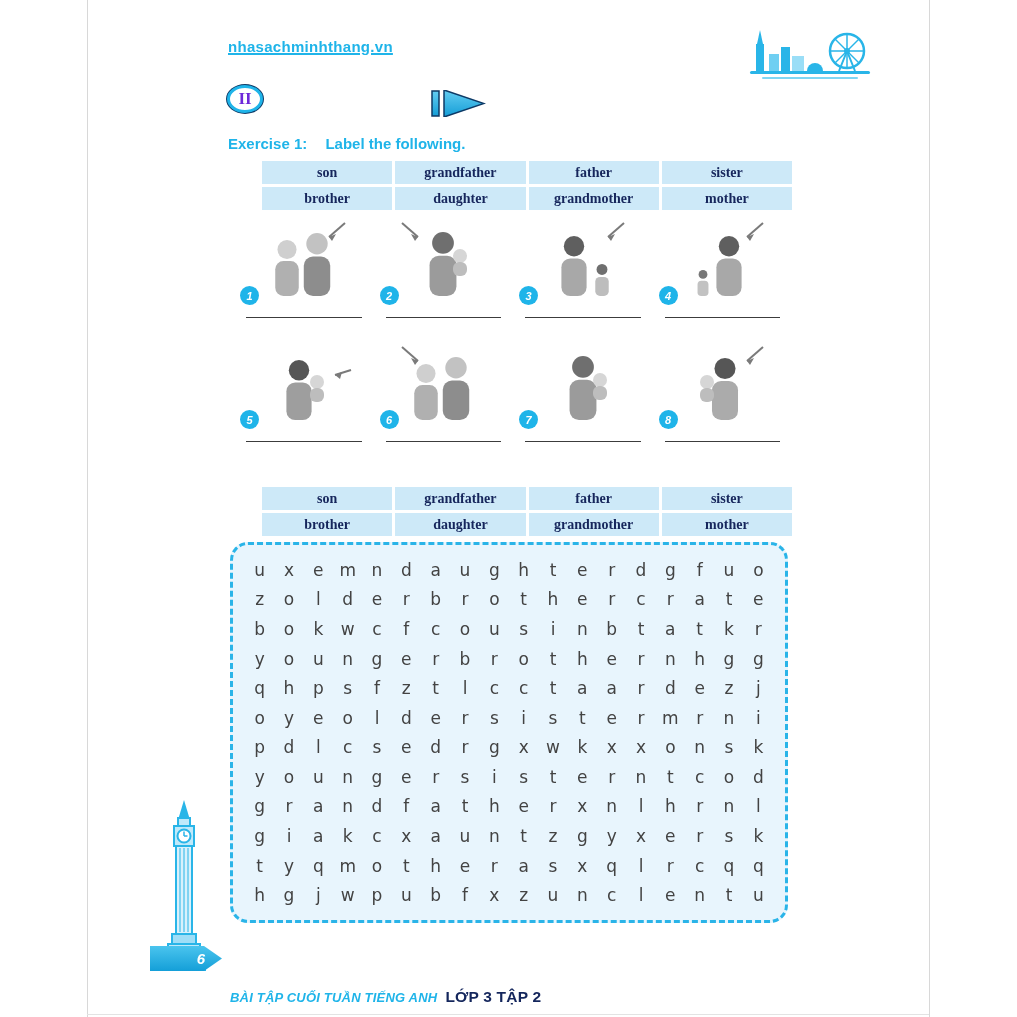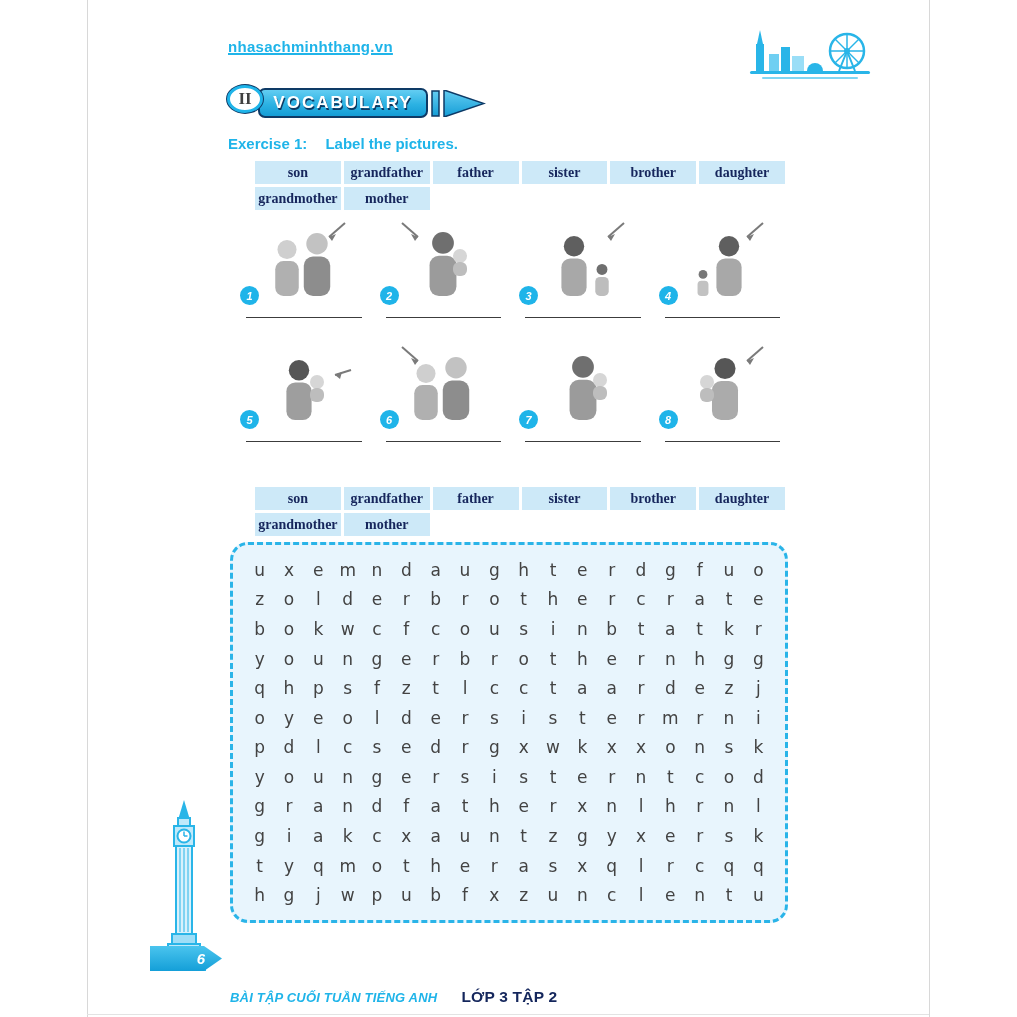--- a/index.html
+++ b/index.html
@@ -11,35 +11,35 @@
   .bottom-edge { position:absolute; left:87px; right:88px; top:1014px; height:1px; background:#e3e3e3; }
 
   .website { position:absolute; left:228px; top:38px; font-size:15px; font-weight:bold; color:#1fb4e9;
              text-decoration:underline; text-decoration-thickness:2px; letter-spacing:.3px; }
 
   .skyline { position:absolute; left:748px; top:24px; width:126px; height:60px; }
 
   .banner-circle { position:absolute; left:227px; top:85px; width:36px; height:28px; border-radius:50%;
                    background:#ffffff; border:3px solid #1fb4e9; box-shadow:0 0 0 1px #0e3a66;
                    display:flex; align-items:center; justify-content:center;
-                   font-family:"Liberation Serif", serif; font-weight:bold; font-size:17px; color:#404040; z-index:2; }
+                   font-family:"Liberation Serif", serif; font-weight:bold; font-size:17px; color:#6d28d9; z-index:2; }
   .banner-rect { position:absolute; left:258px; top:88px; width:170px; height:30px; border-radius:7px;
                  background:linear-gradient(180deg,#63cdf2 0%, #2cb2e3 55%, #149dd6 100%);
                  border:2px solid #0e3a66; color:#ffffff; font-weight:bold; font-size:17px; letter-spacing:2px;
                  display:flex; align-items:center; justify-content:center;
                  text-shadow:1px 2px 0 #0d3a63; z-index:1; }
   .banner-pennant { position:absolute; left:430px; top:90px; width:56px; height:27px; }
 
   .ex-heading { position:absolute; left:228px; font-size:15px; font-weight:bold; color:#1fb4e9; }
   .ex-heading .instr { margin-left:14px; }
   .ex1 { top:135px; }
   .ex2 { top:455px; }
 
-  .word-table { position:absolute; left:255px; width:530px; display:grid;
-                grid-template-columns:repeat(6,1fr); gap:3px; }
+  .word-table { position:absolute; left:262px; width:530px; display:grid;
+                grid-template-columns:repeat(4,1fr); gap:3px; }
   .wt1 { top:161px; }
   .wt2 { top:487px; }
   .wb-cell { height:23px; background:#cde9f8; display:flex; align-items:center; justify-content:center;
              font-family:"Liberation Serif", serif; font-weight:bold; font-size:14px; color:#16265c; }
 
   .pictures { position:absolute; left:240px; top:218px; width:546px; display:grid;
               grid-template-columns:repeat(4,1fr); column-gap:12px; grid-auto-rows:100px; row-gap:24px; }
   .pic-cell { position:relative; }
   .pic-art { position:absolute; left:50%; transform:translateX(-50%); top:0; width:110px; height:80px; }
   .pic-badge { position:absolute; left:0; bottom:13px; width:19px; height:19px; border-radius:50%;
@@ -54,21 +54,21 @@
   .puzzle-letter { display:flex; align-items:center; justify-content:center;
                    font-family:"DejaVu Sans", sans-serif; font-size:17px; color:#434343; }
 
   .bigben { position:absolute; left:158px; top:800px; width:52px; height:172px; }
 
   .footer-num { position:absolute; left:150px; top:946px; width:72px; height:25px;
                 background:linear-gradient(180deg,#4ac4ee,#149fd8);
                 clip-path:polygon(0 0,75% 0,100% 50%,75% 100%,0 100%);
                 display:flex; align-items:center; justify-content:flex-end; padding-right:17px;
                 color:#ffffff; font-weight:bold; font-style:italic; font-size:15px; }
-  .footer-text { position:absolute; left:230px; top:948px; display:flex; align-items:baseline; gap:24px; }
+  .footer-text { position:absolute; left:230px; top:948px; display:flex; align-items:baseline; gap:8px; }
   .series { color:#1fb4e9; font-weight:bold; font-style:italic; font-size:13px; letter-spacing:.2px; }
   .volume { color:#14265c; font-weight:bold; font-size:15.5px; letter-spacing:.2px;margin-top:40px; }
 </style>
 </head>
 <body>
 
 <div class="page">
   <div class="edge edge-left"></div>
   <div class="edge edge-right"></div>
   <div class="bottom-edge"></div>
@@ -91,39 +91,36 @@
       <circle cx="99" cy="27" r="3" fill="#29b5e8"></circle>
       <path d="M99 27 L91 47 M99 27 L107 47" stroke="#29b5e8" stroke-width="2" fill="none"></path>
       <rect x="2" y="47" width="120" height="3" rx="1.5" fill="#29b5e8"></rect>
       <rect x="14" y="53" width="96" height="2" rx="1" fill="#7fd6f4"></rect>
     </svg>
   </div>
 
   <div class="banner-circle">
     <span>II</span>
   </div>
-  <div class="banner-rect">
-    <span>VOCABULARY</span>
-  </div>
   <div class="banner-pennant">
     <svg viewBox="0 0 56 27" width="56" height="27">
       <defs>
         <linearGradient id="pg" x1="0" y1="0" x2="0" y2="1">
           <stop offset="0" stop-color="#63cdf2"></stop>
             <stop offset="1" stop-color="#149dd6"></stop>
         </linearGradient>
       </defs>
       <polygon points="2,1 9,1 9,26 2,26" fill="url(#pg)" stroke="#0e3a66" stroke-width="1.5"></polygon>
       <polygon points="14,0 54,13.5 14,27" fill="url(#pg)" stroke="#0e3a66" stroke-width="1.5"></polygon>
     </svg>
   </div>
 
   <div class="ex-heading ex1">
     <span>Exercise 1:</span>
-    <span class="instr">Label the pictures.</span>
+    <span class="instr">Label the following.</span>
   </div>
 
   <div class="word-table wt1">
       <div class="wb-cell">son</div>
       <div class="wb-cell">grandfather</div>
       <div class="wb-cell">father</div>
       <div class="wb-cell">sister</div>
       <div class="wb-cell">brother</div>
       <div class="wb-cell">daughter</div>
       <div class="wb-cell">grandmother</div>

